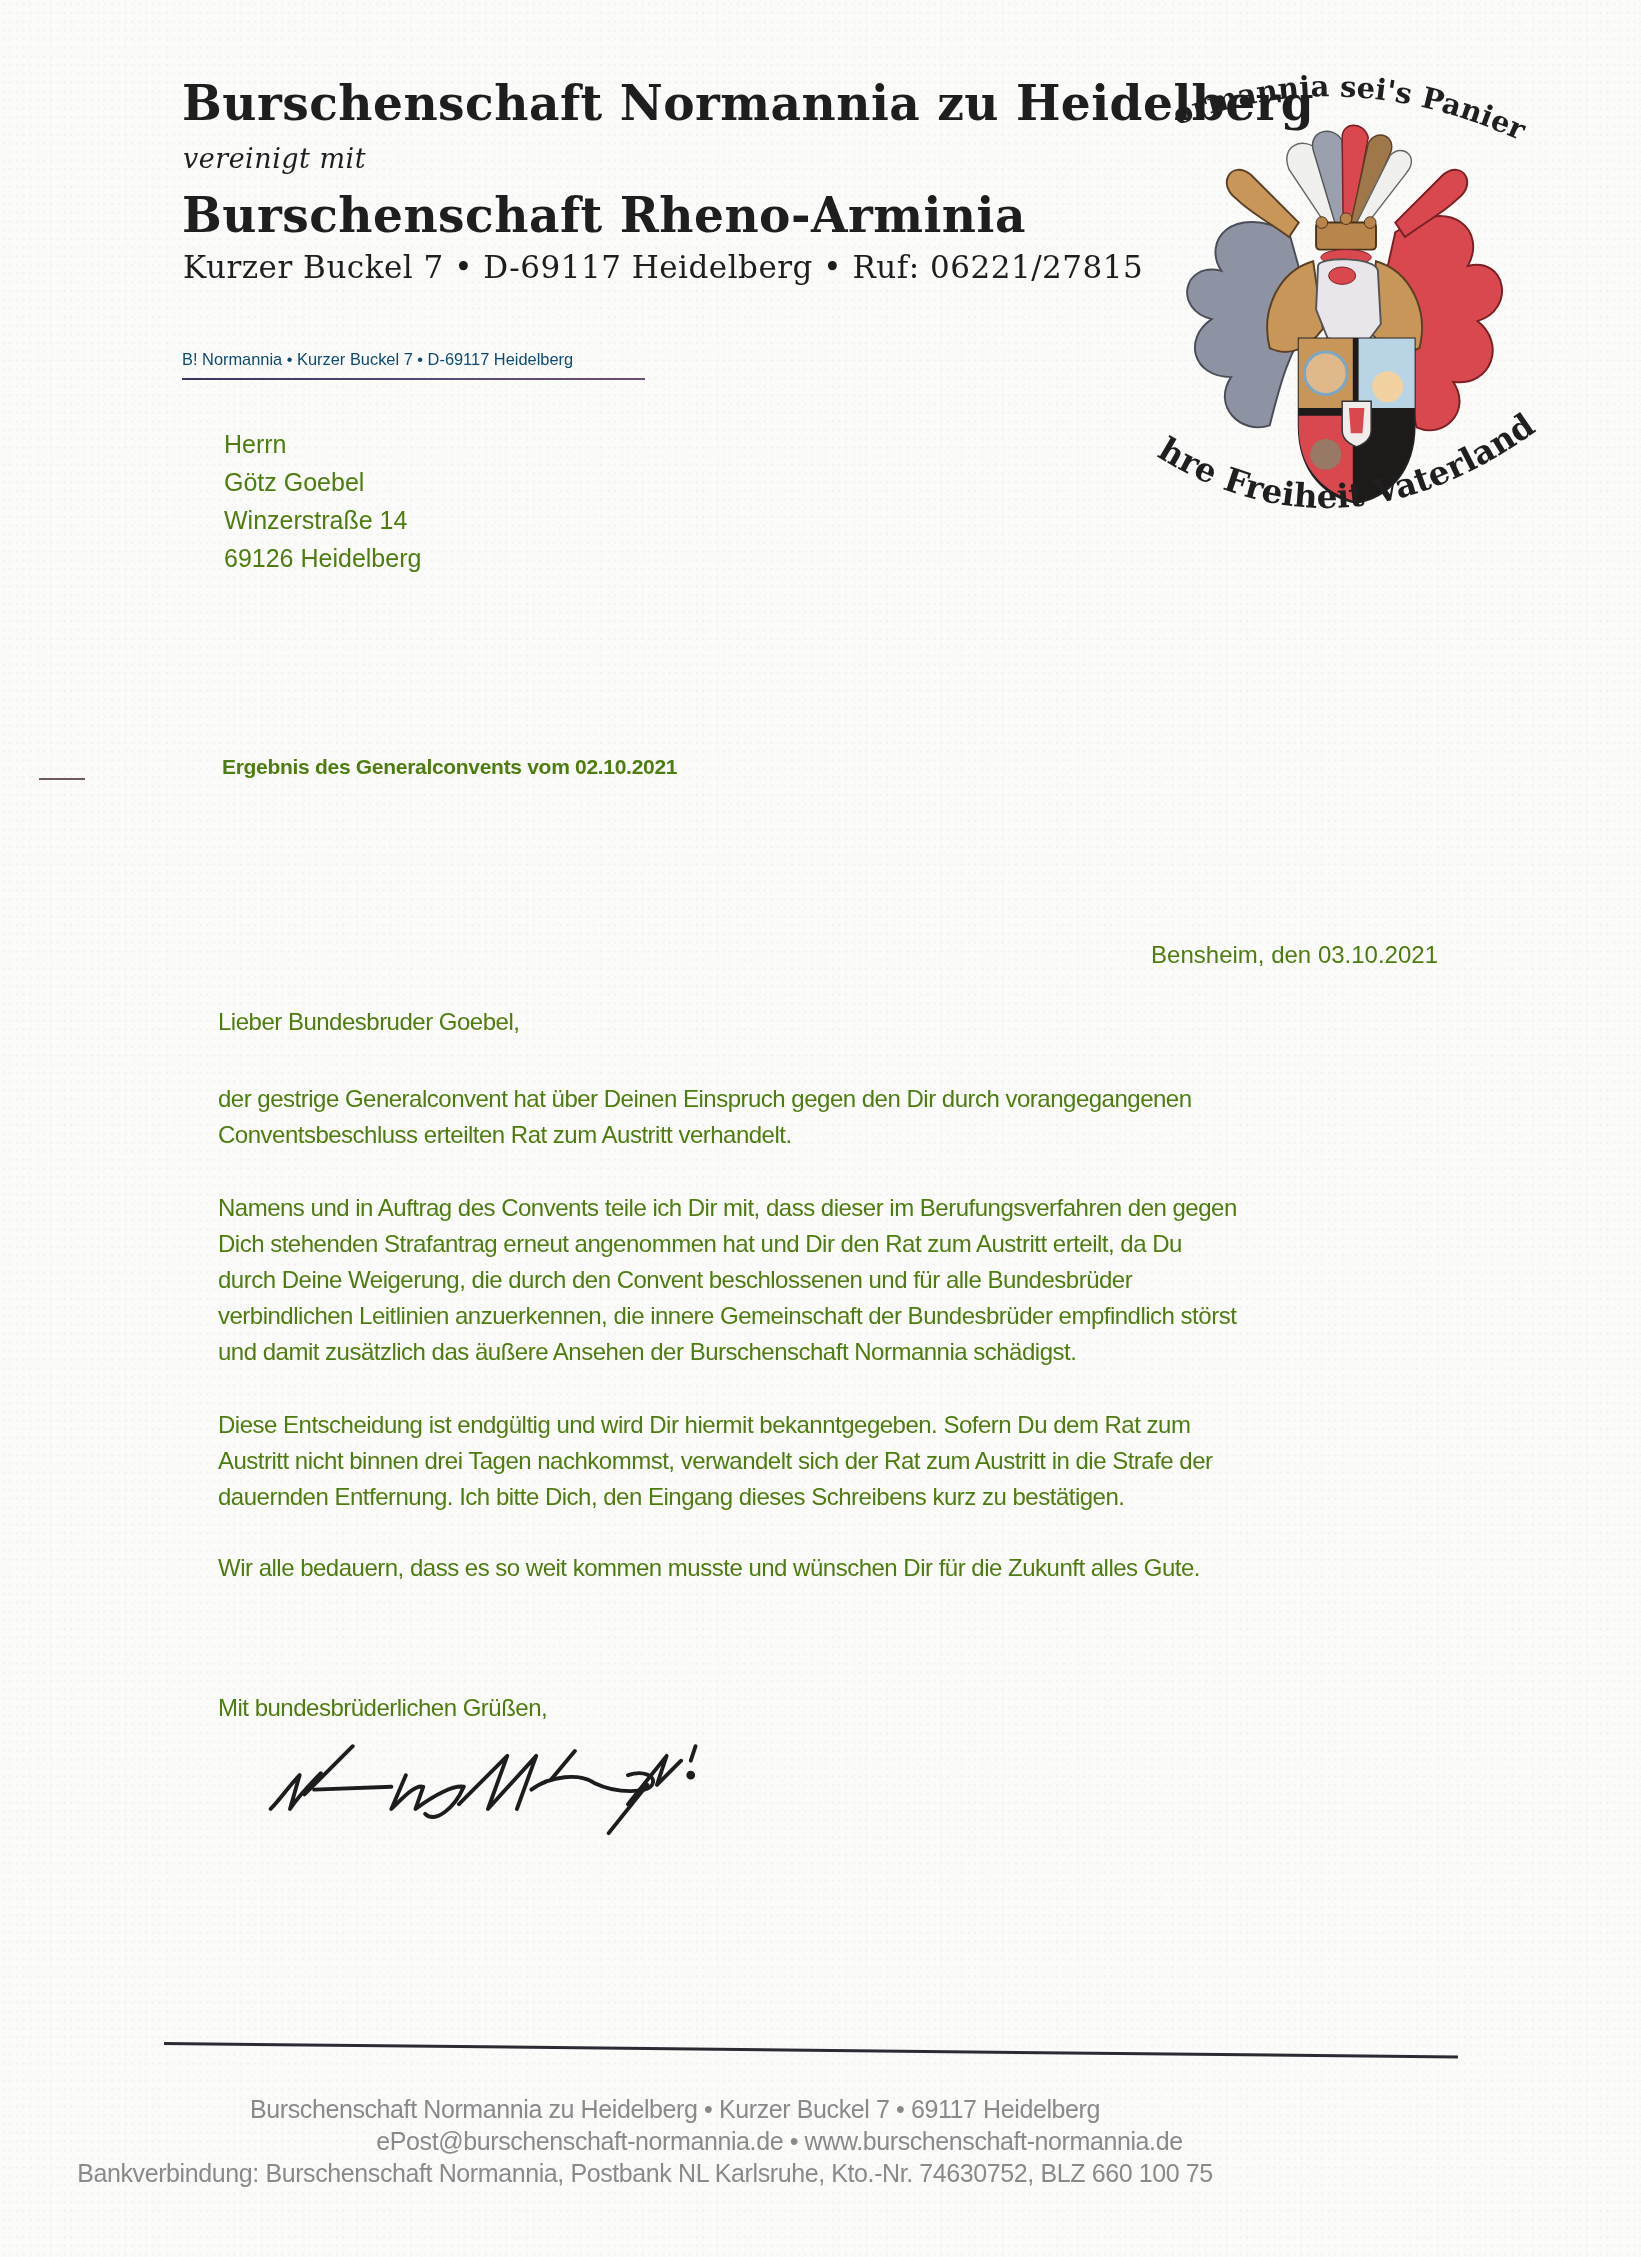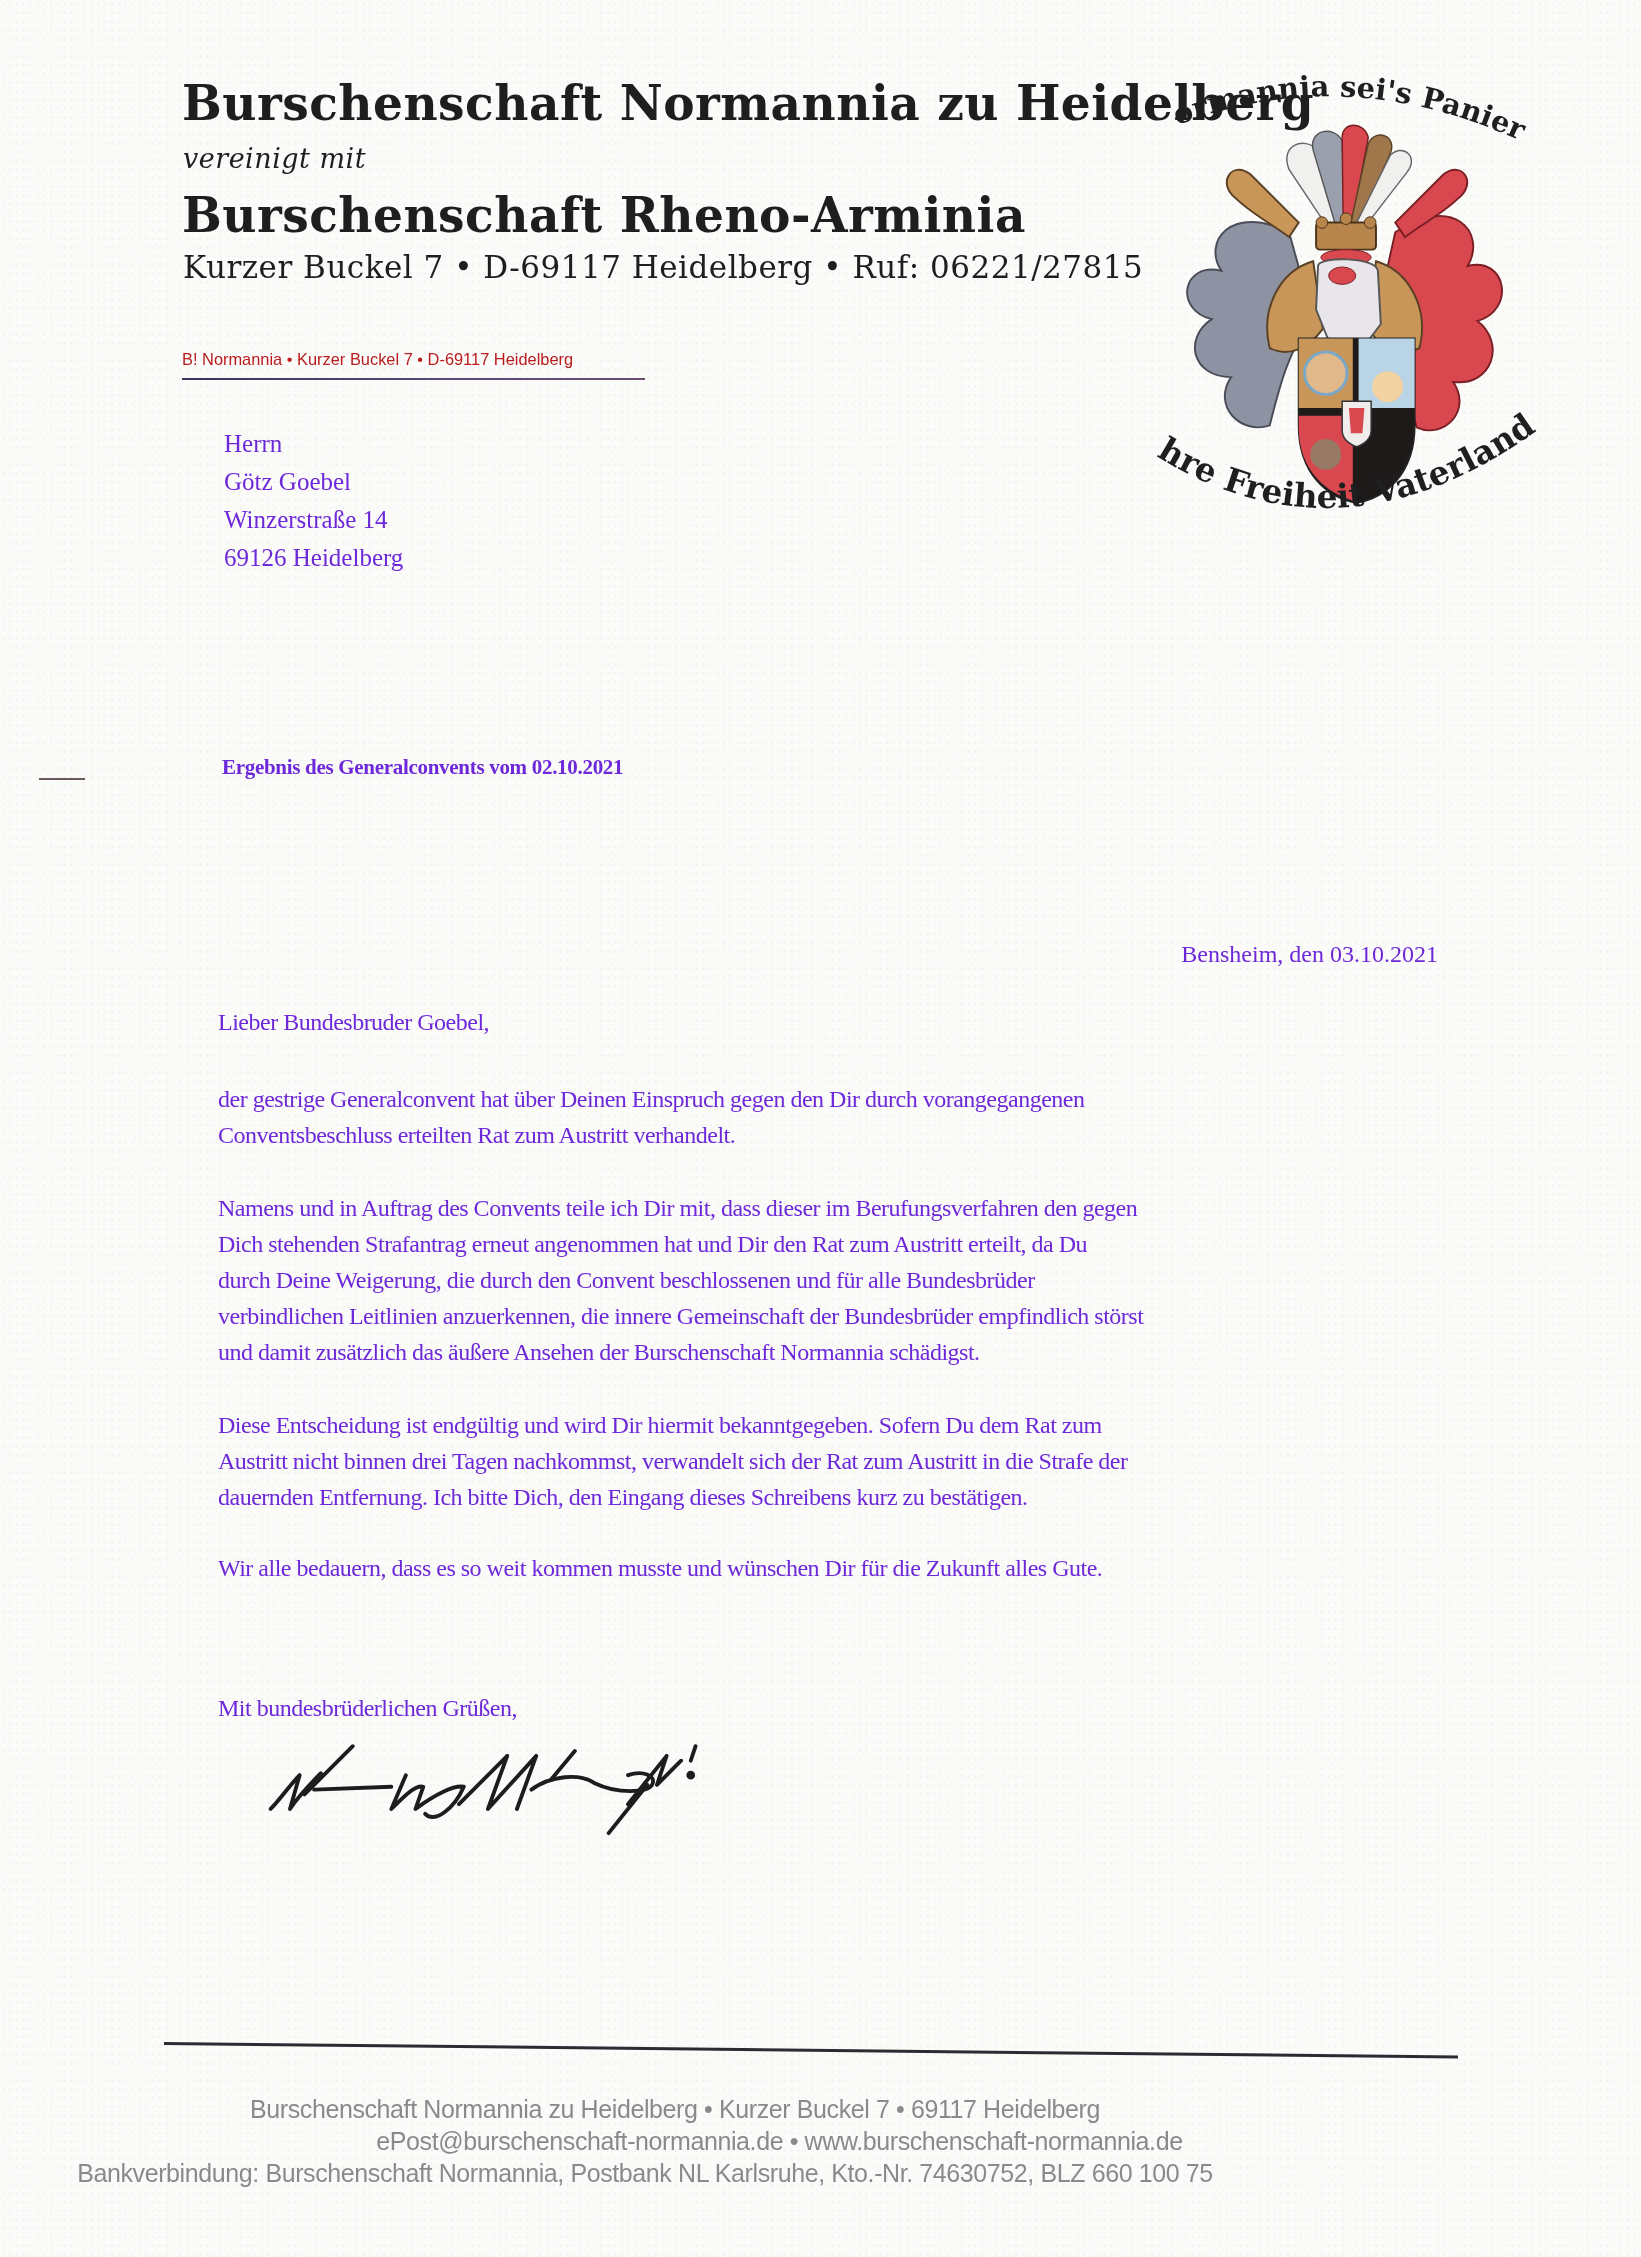--- a/index.html
+++ b/index.html
@@ -29,31 +29,31 @@
     letter-spacing: 0.5px;
     transform-origin: left top;
   }
   .lh-title1 { left: 182px; top: 75px; font-size: 48px; transform: scaleX(0.98); }
   .lh-united { left: 183px; top: 143px; font-size: 27px; font-weight: normal; font-style: italic; }
   .lh-title2 { left: 182px; top: 187px; font-size: 48px; transform: scaleX(0.98); }
   .lh-address { left: 183px; top: 249px; font-size: 31px; font-weight: normal; transform: scaleX(1.0); }
 
   .sender-line {
     left: 182px; top: 350px;
-    font-size: 16.4px; color: #b91c1c;
+    font-size: 16.4px; color: #0c4a6e;
     font-family: "Liberation Sans", sans-serif;
   }
   .sender-rule {
     left: 182px; top: 378px; width: 463px; height: 1.9px;
     background: linear-gradient(90deg, #3b3560, #5b4b7a 60%, #6a4f6f);
   }
 
   .calibri {
-    font-family: Liberation Serif, serif;
-    color: #6d28d9;
+    font-family: Liberation Sans, sans-serif;
+    color: #4d7c0f;
   }
   .recipient { left: 224px; top: 425px; font-size: 25px; line-height: 38px; }
   .recipient div { white-space: nowrap; }
 
   .fold-mark { left: 39px; top: 778px; width: 46px; height: 1.9px; background: #6c5a5f; }
 
   .subject { left: 222px; top: 755px; font-size: 21px; font-weight: bold; letter-spacing: -0.3px; }
 
   .date { right: 203px; top: 941px; font-size: 24px; }
 

